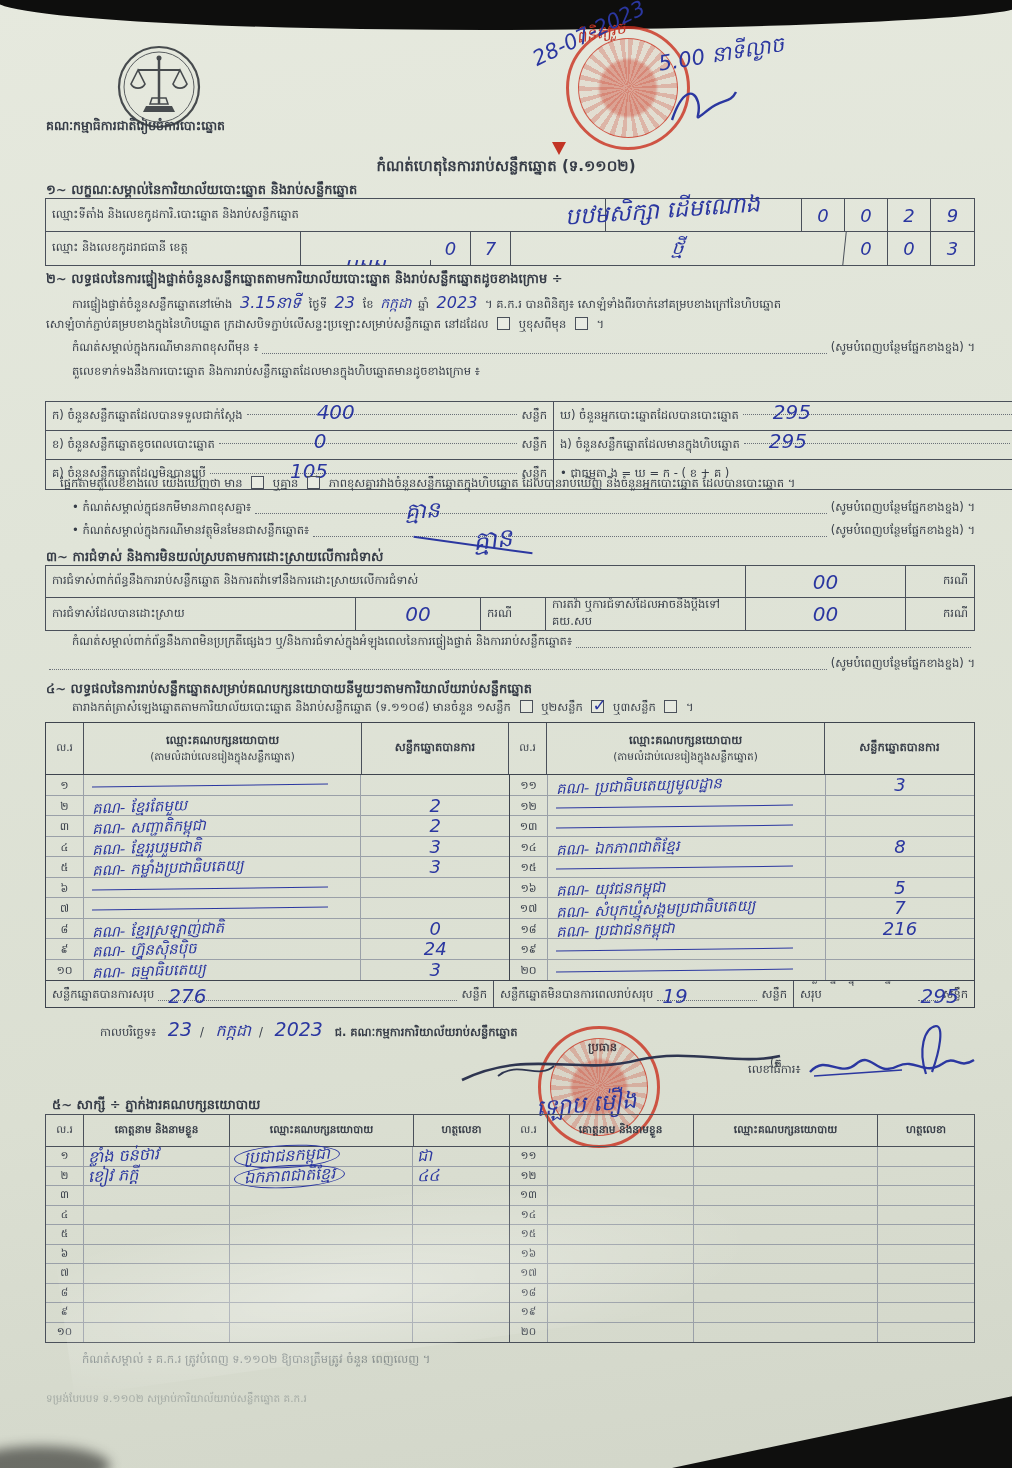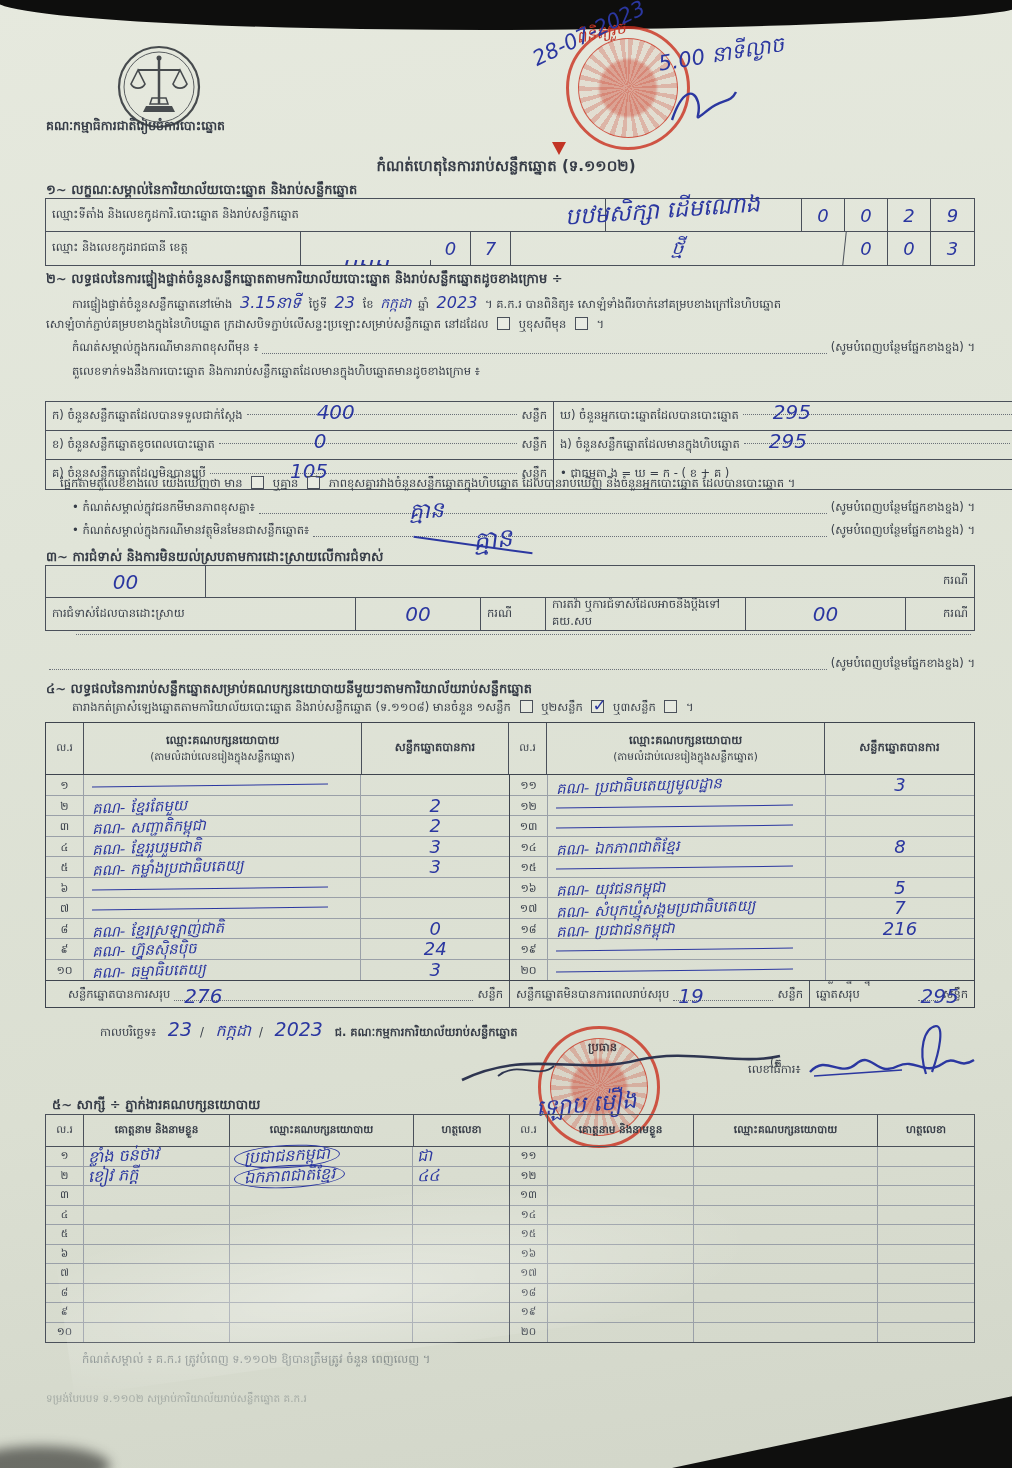--- a/index.html
+++ b/index.html
@@ -110,21 +110,21 @@
     <div class="row rb" style="height:33px;">
       <div class="cell sm" style="width:560px;">ឈ្មោះទីតាំង និងលេខកូដការិ.បោះឆ្នោត និងរាប់សន្លឹកឆ្នោត</div>
       <div class="cell" style="flex:1;"></div>
       <div class="cell codebox hand" style="font-size:18px;">0</div>
       <div class="cell codebox hand" style="font-size:18px;">0</div>
       <div class="cell codebox hand" style="font-size:18px;">2</div>
       <div class="cell codebox hand" style="font-size:18px;">9</div>
     </div>
     <div class="row" style="height:33px;">
       <div class="cell sm" style="width:255px;">ឈ្មោះ និងលេខកូដរាជធានី ខេត្ត</div>
-      <div class="cell hand" style="width:130px;font-size:25px;justify-content:center;margin-top:28px;">កំពត</div>
+      <div class="cell hand" style="width:130px;font-size:22px;justify-content:center;margin-top:28px;">កំពត</div>
       <div class="cell hand" style="width:40px;font-size:18px;justify-content:center;">0</div>
       <div class="cell hand" style="width:40px;font-size:18px;justify-content:center;">7</div>
       <div class="cell hand" style="flex:1;font-size:19px;justify-content:center;transform:skewX(-6deg);">ថ្មី</div>
       <div class="cell codebox hand" style="font-size:18px;">0</div>
       <div class="cell codebox hand" style="font-size:18px;">0</div>
       <div class="cell codebox hand" style="font-size:18px;">3</div>
     </div>
   </div>
   <div class="abs hand" style="left:565px;top:196px;font-size:23px;transform:rotate(-4deg);white-space:nowrap;">បឋមសិក្សា ដើមណោង</div>
 
@@ -200,51 +200,53 @@
 
   <div class="abs sm" style="left:60px;top:476px;width:915px;">
     <span>ផ្អែកតាមតួលេខខាងលើ យើងឃើញថា មាន</span>
     <span class="cb"></span>
     <span>ឬគ្មាន</span>
     <span class="cb"></span>
     <span>ភាពខុសគ្នារវាងចំនួនសន្លឹកឆ្នោតក្នុងហិបឆ្នោត ដែលបានរាប់ឃើញ និងចំនួនអ្នកបោះឆ្នោត ដែលបានបោះឆ្នោត ។</span>
   </div>
 
   <div class="abs sm hline" style="left:72px;top:500px;width:903px;">
-    <span>• កំណត់សម្គាល់ក្នុវជនកមីមានភាពខុសគ្នា៖</span>
+    <span>• កំណត់សម្គាល់ក្នុជនកមីមានភាពខុសគ្នា៖</span>
     <span class="dotfill">
       <span class="hand" style="position:absolute;left:150px;top:-16px;font-size:22px;transform:rotate(-3deg);">គ្មាន</span>
     </span>
     <span>(សូមបំពេញបន្ថែមផ្នែកខាងខ្នង) ។</span>
   </div>
   <div class="abs sm hline" style="left:72px;top:523px;width:903px;">
     <span>• កំណត់សម្គាល់ក្នុងករណីមានវត្ថុមិនមែនជាសន្លឹកឆ្នោត៖</span>
     <span class="dotfill">
       <span class="hand" style="position:absolute;left:160px;top:-12px;font-size:25px;transform:rotate(-7deg);">គ្មាន</span>
       <span style="position:absolute;left:100px;top:8px;width:120px;border-top:2px solid #2b37a0;transform:rotate(8deg);"></span>
     </span>
     <span>(សូមបំពេញបន្ថែមផ្នែកខាងខ្នង) ។</span>
   </div>
 
   <div class="abs bold" style="left:46px;top:548px;font-size:13px;">៣~ ការជំទាស់ និងការមិនយល់ស្របតាមការដោះស្រាយលើការជំទាស់</div>
   <div class="abs tbl" style="left:45px;top:565px;width:930px;">
     <div class="row rb" style="height:32px;">
+      <div class="cell sm" style="width:700px;">ការជំទាស់ពាក់ព័ន្ធនឹងការរាប់សន្លឹកឆ្នោត និងការតវ៉ាទៅនឹងការដោះស្រាយលើការជំទាស់</div>
       <div class="cell hand" style="width:160px;font-size:20px;justify-content:center;">00</div>
       <div class="cell sm" style="flex:1;justify-content:flex-end;">ករណី</div>
     </div>
     <div class="row" style="height:32px;">
       <div class="cell sm" style="width:310px;">ការជំទាស់ដែលបានដោះស្រាយ</div>
       <div class="cell hand" style="width:125px;font-size:20px;justify-content:center;">00</div>
       <div class="cell sm" style="width:65px;">ករណី</div>
       <div class="cell sm" style="width:200px;">ការតវ៉ា ឬការជំទាស់ដែលអាចនឹងប្ដឹងទៅ គយ.សប</div>
       <div class="cell hand" style="width:160px;font-size:20px;justify-content:center;">00</div>
       <div class="cell sm" style="flex:1;justify-content:flex-end;">ករណី</div>
     </div>
   </div>
   <div class="abs sm hline" style="left:72px;top:634px;width:903px;">
+    <span>កំណត់សម្គាល់ពាក់ព័ន្ធនឹងភាពមិនប្រក្រតីផ្សេងៗ ឬ/និងការជំទាស់ក្នុងអំឡុងពេលនៃការផ្ទៀងផ្ទាត់ និងការរាប់សន្លឹកឆ្នោត៖</span>
     <span class="dotfill"></span>
   </div>
   <div class="abs sm hline" style="left:45px;top:656px;width:930px;">
     <span class="dotfill"></span>
     <span>(សូមបំពេញបន្ថែមផ្នែកខាងខ្នង) ។</span>
   </div>
 
   <div class="abs bold" style="left:46px;top:680px;font-size:13px;">៤~ លទ្ធផលនៃការរាប់សន្លឹកឆ្នោតសម្រាប់គណបក្សនយោបាយនីមួយៗតាមការិយាល័យរាប់សន្លឹកឆ្នោត</div>
   <div class="abs sm" style="left:72px;top:700px;width:910px;">
     <span>តារាងកត់ត្រាសំឡេងឆ្នោតតាមការិយាល័យបោះឆ្នោត និងរាប់សន្លឹកឆ្នោត (ទ.១១០៨) មានចំនួន ១សន្លឹក</span>
@@ -387,21 +389,21 @@
           <div class="prow">
             <div class="c no-cell print">២០</div>
             <div class="c name-cell">
               <div class="dashline"></div>
             </div>
             <div class="c votes-cell"></div>
           </div>
         </div>
     </div>
     <div class="row" style="height:27px;border-top:1.2px solid #3e444e;">
-      <div class="cell sm hline" style="width:448px;padding-bottom:3px;margin-left:16px;">
+      <div class="cell sm hline" style="width:448px;padding-bottom:3px;">
         <span>សន្លឹកឆ្នោតបានការសរុប</span>
         <span class="dotfill">
             <span class="hand hv" style="left:10px;top:-16px;">276</span>
           </span>
         <span>សន្លឹក</span>
       </div>
       <div class="cell sm hline" style="width:300px;padding-bottom:3px;">
         <span>សន្លឹកឆ្នោតមិនបានការពេលរាប់សរុប</span>
         <span class="dotfill">
             <span class="hand hv" style="left:5px;top:-16px;">19</span>

